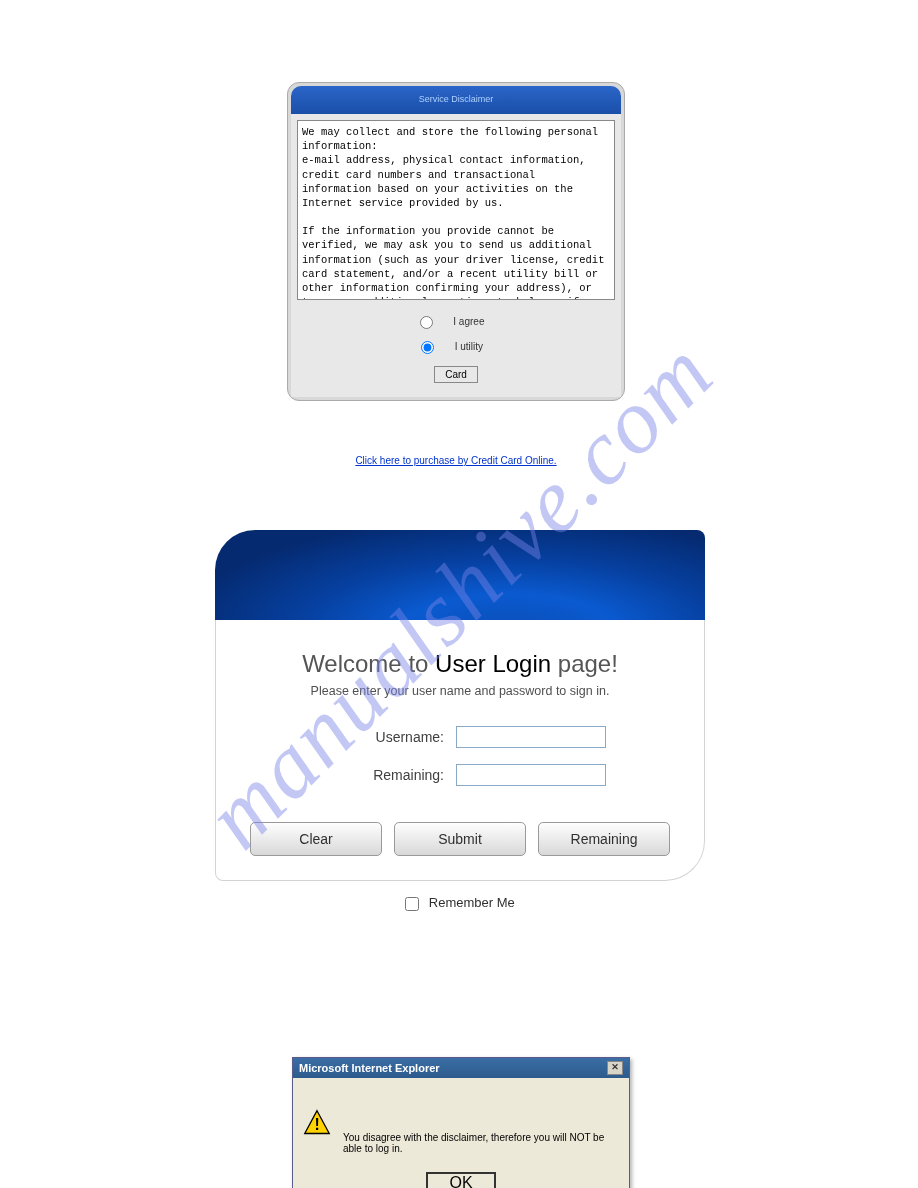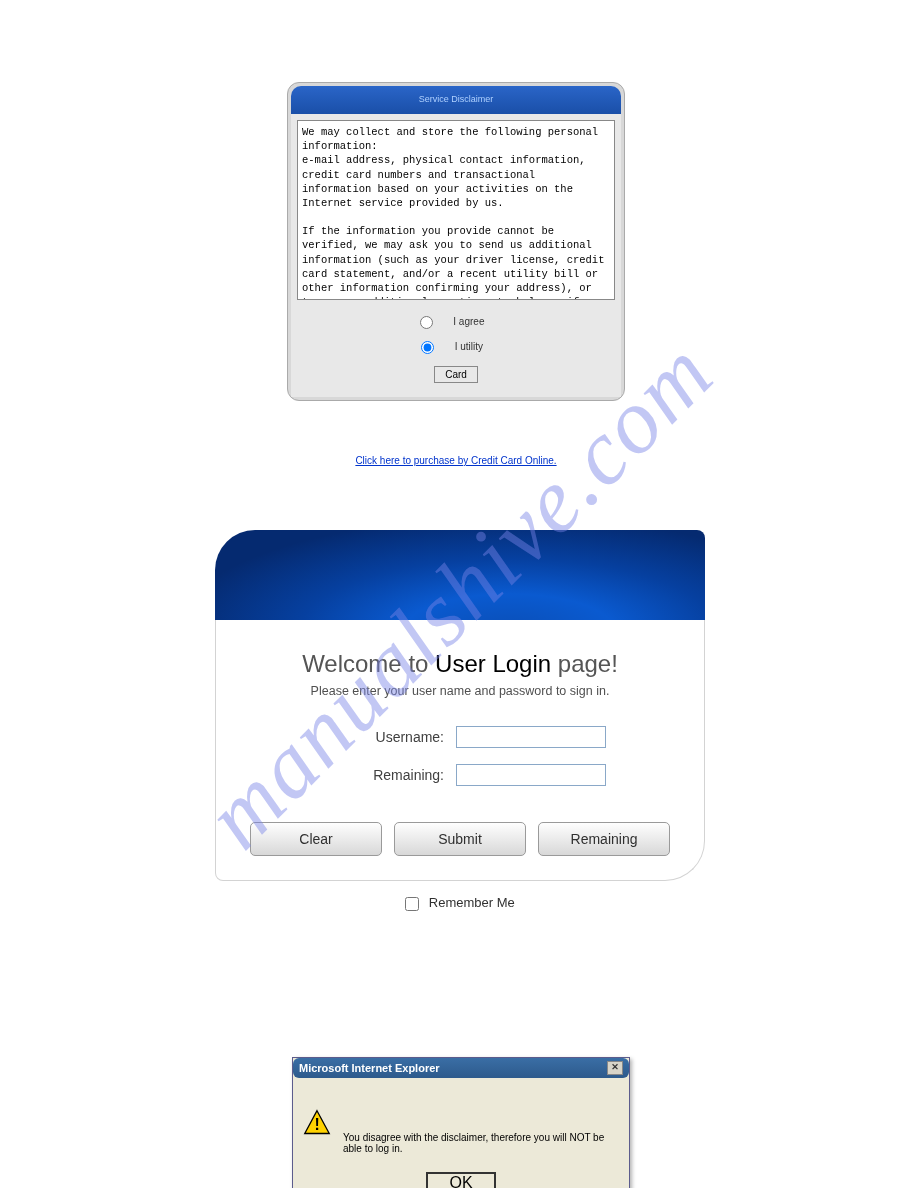--- a/index.html
+++ b/index.html
@@ -188,21 +188,20 @@
   }
   .ie-title {
     background: linear-gradient(#3a6ea5, #2d5a8c);
     color: #fff;
     font-size: 11px;
     font-weight: bold;
     padding: 3px 6px;
     display: flex;
     justify-content: space-between;
     align-items: center;
-    border-radius: 6px;
   }
   .ie-close {
     width: 16px; height: 14px;
     background: #d8d4c8;
     border: 1px solid #888;
     font-size: 9px;
     line-height: 10px;
     text-align: center;
     cursor: pointer;
     color: #333;

